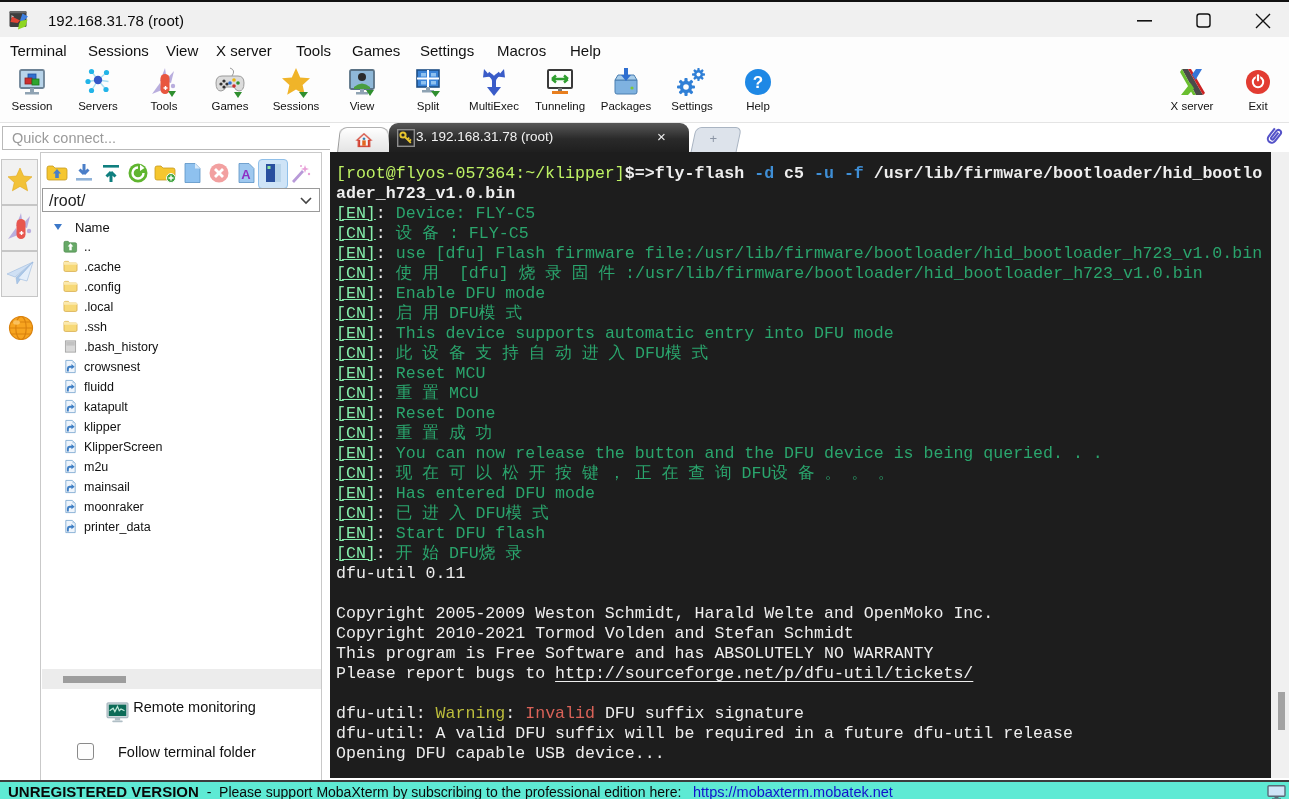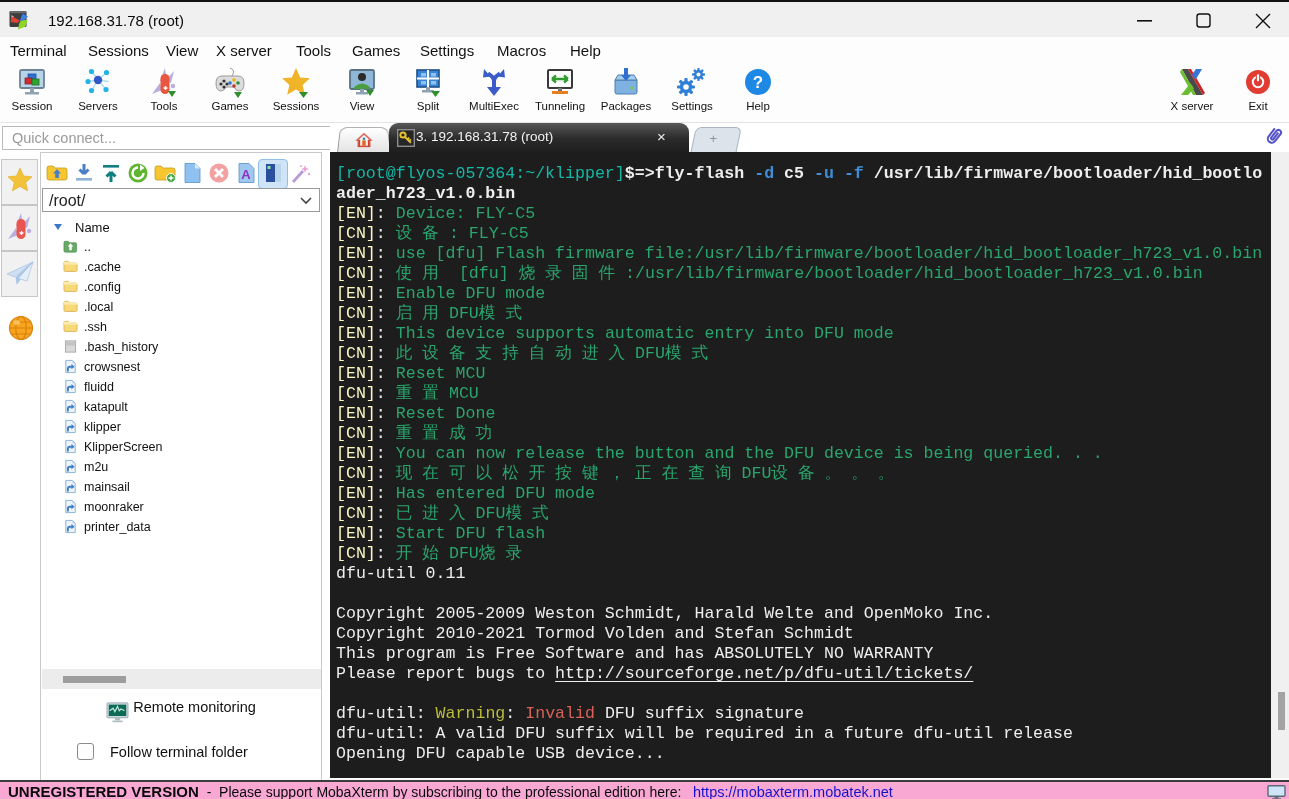--- a/index.html
+++ b/index.html
@@ -39,34 +39,34 @@
 #tabbar{position:absolute;left:330px;top:123px;width:959px;height:29px;background:#fff;}
 #tab-home{position:absolute;left:7px;top:1px;width:52px;height:28px;background:linear-gradient(#ffffff,#e3e3e3);border:1px solid #9a9a9a;border-bottom:none;border-radius:8px 8px 0 0;transform:perspective(12px) rotateX(3deg);transform-origin:bottom;}
 #tab-act{position:absolute;left:59px;top:0px;width:300px;height:29px;background:linear-gradient(#585858,#2a2a2a 55%,#1f1f1f);border-radius:9px 9px 0 0;}
 #tab-act .txt{position:absolute;left:27px;top:6px;color:#f2f2f2;font-size:13.5px;}
 #tab-act .x{position:absolute;left:268px;top:5px;color:#eee;font-size:15px;}
 #tab-plus{position:absolute;left:363px;top:4px;width:44px;height:25px;background:#dde3eb;border:1px solid #a9b4c2;border-radius:6px 6px 0 0;transform:skewX(-12deg);}
 #tab-plus .p{position:absolute;left:15px;top:3px;color:#8a94a4;font-size:13px;transform:skewX(12deg);}
 
 #term{position:absolute;left:330px;top:152px;width:941px;height:626px;background:#1d1d1d;overflow:hidden;}
 #tlines{position:absolute;left:6px;top:12px;font-family:"Liberation Mono",monospace;font-size:16.6px;line-height:20px;white-space:pre;color:#eeeeee;}
-.cR{color:#14b8a6;} 
+.cR{color:#bef264;} 
 .cB{color:#3f8fd6;} 
-.cT{color:#fef9c3;} 
+.cT{color:#86efac;text-decoration:underline;} 
 .cG{color:#2aa56d;} 
 .cY{color:#bcbd3c;} 
 .cI{color:#d96258;} 
 .bold{font-weight:bold;}
 .cjk{letter-spacing:10px;}
 u{text-underline-offset:3px;}
 
 #vscroll{position:absolute;left:1271px;top:152px;width:18px;height:626px;background:#f0f0f0;}
 #vthumb{position:absolute;left:7px;top:540px;width:7px;height:38px;background:#a3a3a3;}
 
-#statusbar{position:absolute;left:0;top:780px;width:1289px;height:19px;background:#f9a8d4;border-top:2px solid #3c3c3c;box-sizing:border-box;font-size:14px;color:#0a0a0a;}
+#statusbar{position:absolute;left:0;top:780px;width:1289px;height:19px;background:#5eead4;border-top:2px solid #3c3c3c;box-sizing:border-box;font-size:14px;color:#0a0a0a;}
 #statusbar .b{font-weight:bold;font-size:15px;}
 #statusbar a{color:#1212cc;font-size:14.5px;}
 </style></head>
 <body>
 <div id="app">
 
 <div id="titlebar">
   <svg class="abs" style="left:9px;top:8px" width="22" height="22" viewBox="0 0 22 22">
         <rect x="0.5" y="1" width="17" height="16" rx="1.5" fill="#3d3d3d"></rect>
         <rect x="0.5" y="1" width="17" height="2.2" rx="1" fill="#6a6a6a"></rect>
@@ -483,21 +483,21 @@
   <div id="hscroll">
         <div id="hthumb"></div>
       </div>
   <div id="remote"><svg style="vertical-align:-5px" width="23" height="21" viewBox="0 0 26 24">
           <rect x="1" y="1" width="24" height="17" rx="1" fill="#cfd8dc" stroke="#90a4ae"></rect>
           <rect x="3" y="3" width="20" height="13" fill="#0c6b57"></rect>
           <path d="M4 10 l4-3 2 4 3-6 2 5 2-2 4 2" stroke="#bfe8d8" stroke-width="1.4" fill="none"></path>
           <rect x="10" y="18" width="6" height="3" fill="#b0bec5"></rect>
           <rect x="7" y="21" width="12" height="2" rx="1" fill="#b0bec5"></rect>
         </svg> <span style="position:relative;top:-6px">Remote monitoring</span></div>
-  <div id="follow"><span style="display:inline-block;width:15px;height:15px;border:1px solid #8a8a8a;border-radius:3px;background:#fdfdfd;vertical-align:-3px"></span><span style="margin-left:16px">Follow terminal folder</span></div>
+  <div id="follow"><span style="display:inline-block;width:15px;height:15px;border:1px solid #8a8a8a;border-radius:3px;background:#fdfdfd;vertical-align:-3px"></span><span style="margin-left:24px">Follow terminal folder</span></div>
 </div>
 
 <div id="tabbar">
   <div id="tab-home">
         <svg style="position:absolute;left:16px;top:4px" width="20" height="20" viewBox="0 0 20 20">
           <path d="M10 2 L19 11 L16.5 11 L16.5 18 L3.5 18 L3.5 11 L1 11z" fill="#d23f2f"></path>
           <path d="M10 4 L16 10 L14 10 L14 16.5 L6 16.5 L6 10 L4 10z" fill="#f6f6f6"></path>
           <rect x="8.2" y="10.5" width="3.6" height="6" fill="#e2661f"></rect>
           <circle cx="10" cy="8.8" r="1.4" fill="#2e7fb8"></circle>
         </svg>

